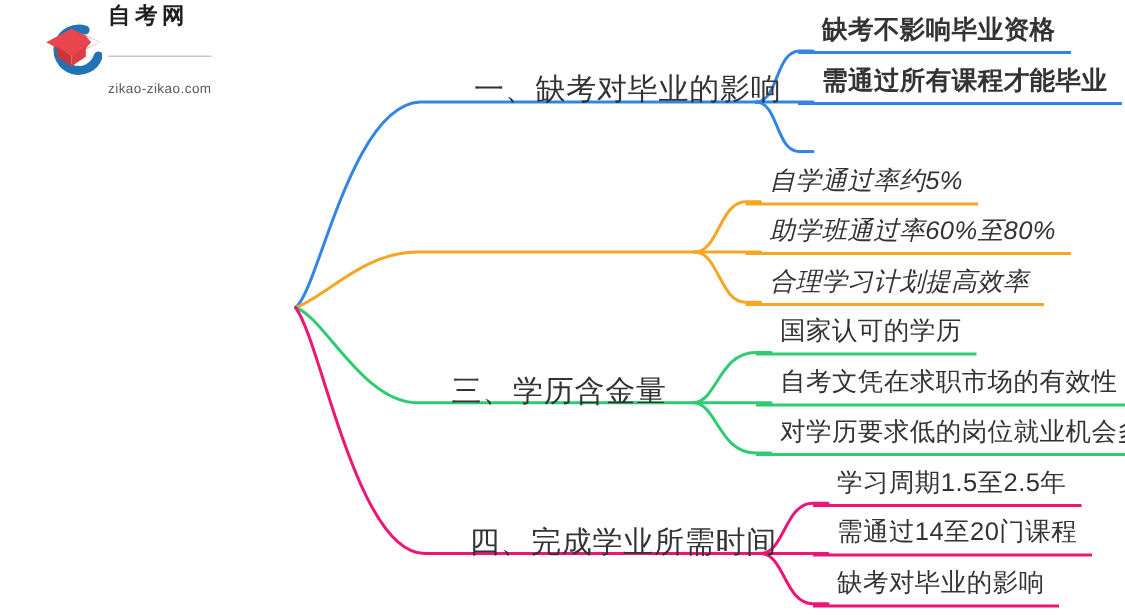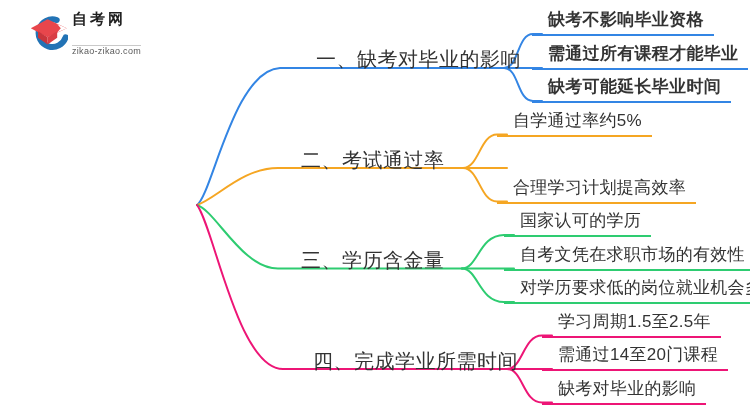--- a/index.html
+++ b/index.html
@@ -11,39 +11,39 @@
   }
   #stage{position:absolute;inset:0;width:606px;height:410px;}
   svg.connectors{position:absolute;left:0;top:0;pointer-events:none;}
   svg.connectors path{fill:none;stroke-width:2;stroke-linecap:round;}
 
   
   .logo{position:absolute;left:26px;top:9px;width:120px;height:48px;display:flex;align-items:center;}
   .logo-icon{width:42px;height:44px;flex:0 0 auto;}
   .logo-text{margin-left:4px;}
   .logo-name{font-size:15px;font-weight:bold;color:#1f1f1f;letter-spacing:3px;line-height:17px;}
-  .logo-domain{font-size:9px;color:#5a5a5a;border-top:1px solid #c9c9c9;padding-top:0;margin-top:18px;letter-spacing:.3px;white-space:nowrap;}
+  .logo-domain{font-size:9px;color:#5a5a5a;border-top:1px solid #c9c9c9;padding-top:16px;margin-top:18px;letter-spacing:.3px;white-space:nowrap;}
 
   
   .central{
     position:absolute;right:554px;top:193px;white-space:nowrap;
     font-size:17px;color:#333;letter-spacing:.5px;
   }
 
   
   .blabel{position:absolute;white-space:nowrap;font-size:20px;color:#333;letter-spacing:.5px;}
 
   
   .leaf{
     position:absolute;white-space:nowrap;font-size:17px;color:#333;
     line-height:20px;padding:0 10px 4px 16px;border-bottom:2px solid #000;
     letter-spacing:.3px;
   }
   .b1{border-color:#3385E4;font-weight:bold;}
-  .b2{border-color:#F5A623;}
+  .b2{border-color:#F5A623;font-style:italic;}
   .b3{border-color:#2ECC71;text-align:center;}
   .b4{border-color:#ED1576;}
 </style>
 </head>
 <body>
 
 <div id="stage">
 
   <div class="logo">
     <svg class="logo-icon" viewBox="0 0 70 70">
@@ -88,29 +88,28 @@
     <g>
       <path d="M197,205 C214,227 238,369 283,369 H507" stroke="#ED1576"></path>
       <path d="M507,369 C523,369 523,335.5 542,335.5 H552" stroke="#ED1576"></path>
       <path d="M507,369 H552" stroke="#ED1576"></path>
       <path d="M507,369 C523,369 523,402.5 542,402.5 H552" stroke="#ED1576"></path>
     </g>
   </svg>
 
 
   <div class="blabel" style="left:316px;top:46px">一、缺考对毕业的影响</div>
-  <div class="blabel" style="left:301px;top:147px">二、考试通过率</div>
   <div class="blabel" style="left:301px;top:247px">三、学历含金量</div>
   <div class="blabel" style="left:313px;top:348px">四、完成学业所需时间</div>
 
   <div class="leaf b1" style="left:532px;top:10px">缺考不影响毕业资格</div>
   <div class="leaf b1" style="left:532px;top:44px">需通过所有课程才能毕业</div>
-  <div class="leaf b1" style="left:532px;top:77px">缺考可能延长毕业时间</div>
 
   <div class="leaf b2" style="left:497px;top:110.5px">自学通过率约5%</div>
+  <div class="leaf b2" style="left:497px;top:144px">助学班通过率60%至80%</div>
   <div class="leaf b2" style="left:497px;top:177.5px">合理学习计划提高效率</div>
 
   <div class="leaf b3" style="left:504px;top:211px">国家认可的学历</div>
   <div class="leaf b3" style="left:504px;top:244.5px">自考文凭在求职市场的有效性</div>
   <div class="leaf b3" style="left:504px;top:278px">对学历要求低的岗位就业机会多</div>
 
   <div class="leaf b4" style="left:542px;top:311.5px">学习周期1.5至2.5年</div>
   <div class="leaf b4" style="left:542px;top:345px">需通过14至20门课程</div>
   <div class="leaf b4" style="left:542px;top:378.5px">缺考对毕业的影响</div>
 

